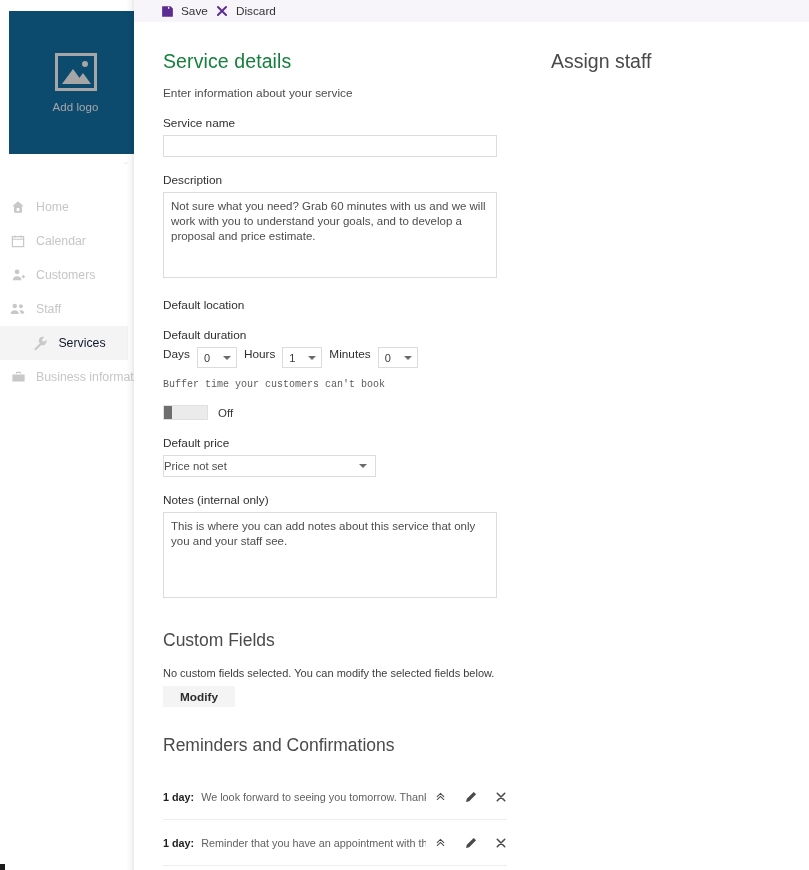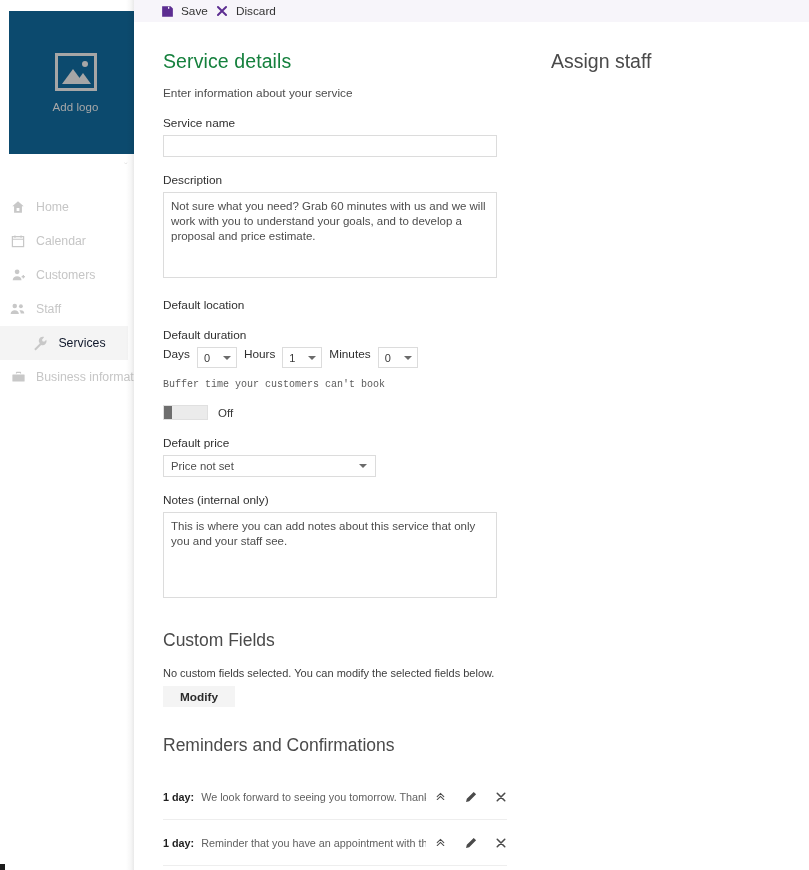--- a/index.html
+++ b/index.html
@@ -287,21 +287,20 @@
   .toggle-text { font-size: 11.5px; color: #3a3a3a; }
 
   .price-select {
     position: relative;
     width: 213px;
     height: 22px;
     border: 1px solid #dcdcdc;
     background: #fff;
     display: flex;
     align-items: center;
-    padding-left: 7px;
     font-size: 11.3px;
     color: #4d4d4d;
   }
   .price-select .caret {
     position: absolute;
     right: 8px; top: 50%;
     transform: translateY(-50%);
     width: 0; height: 0;
     border-left: 4px solid transparent;
     border-right: 4px solid transparent;

